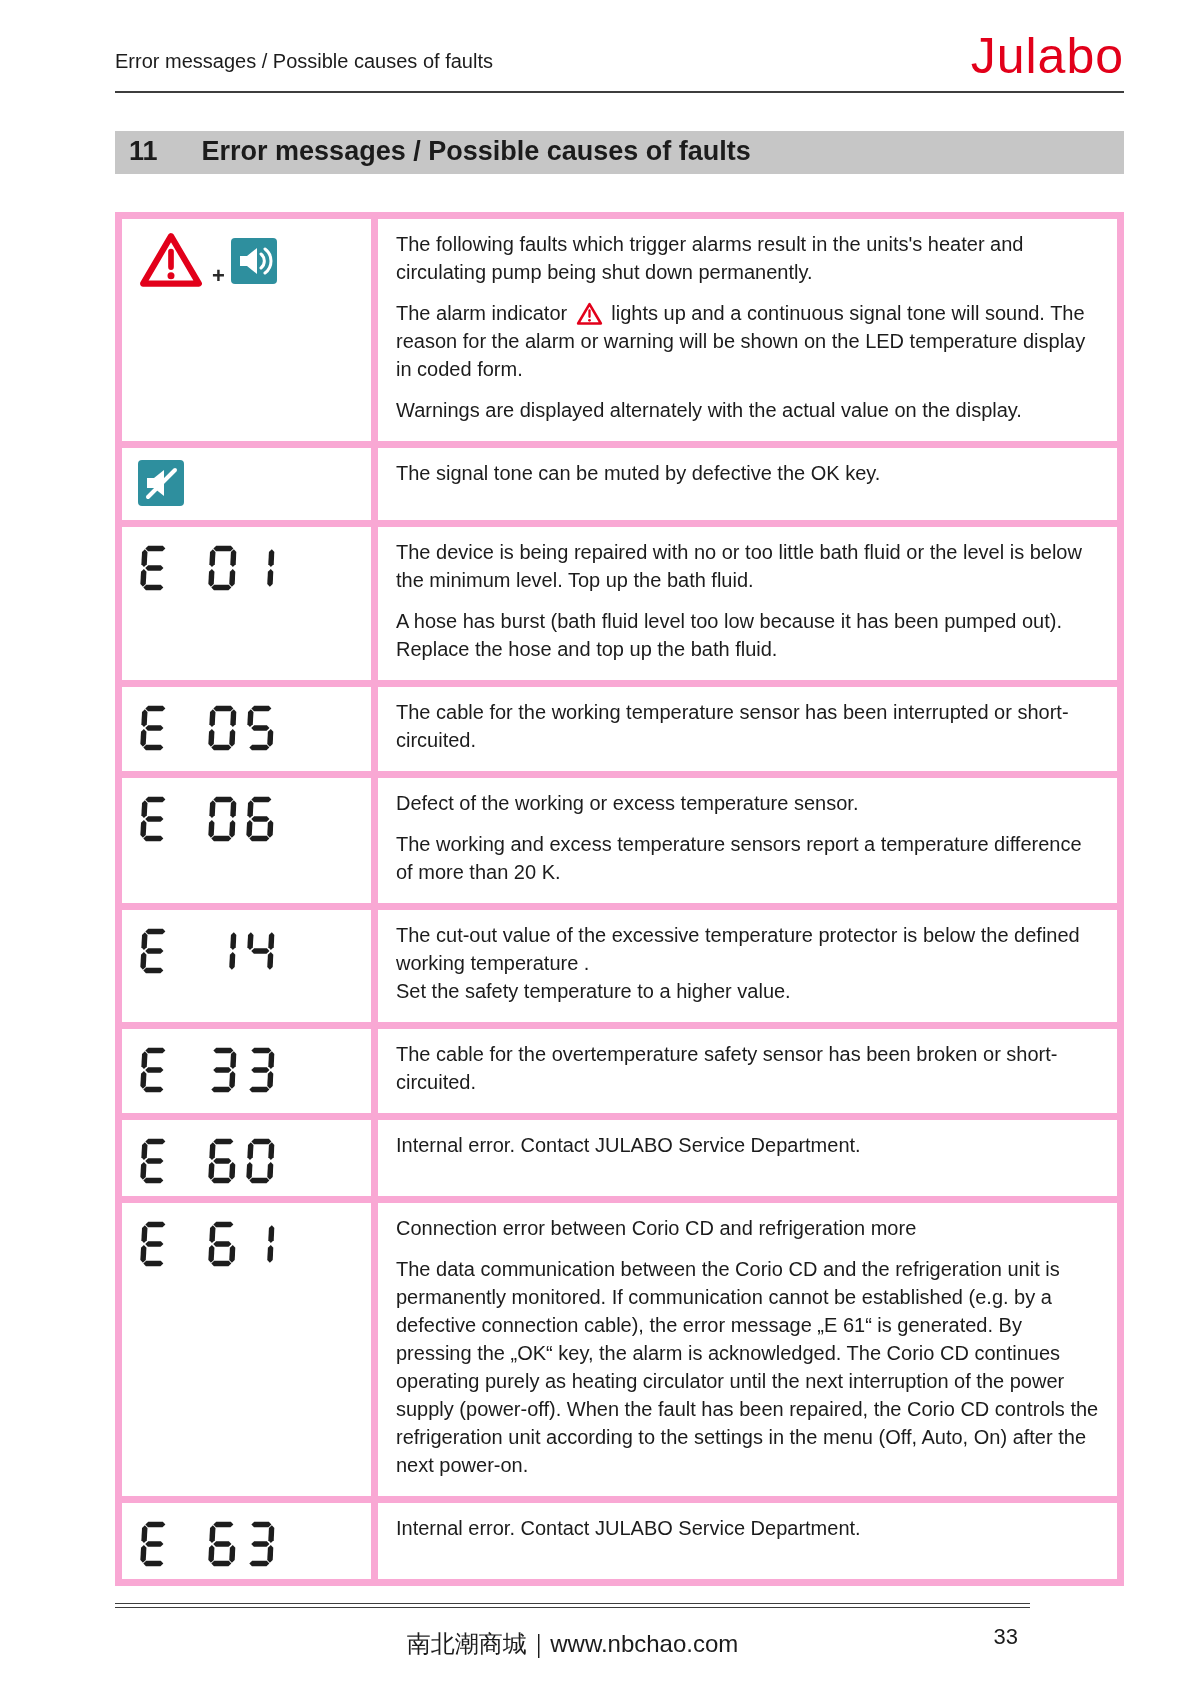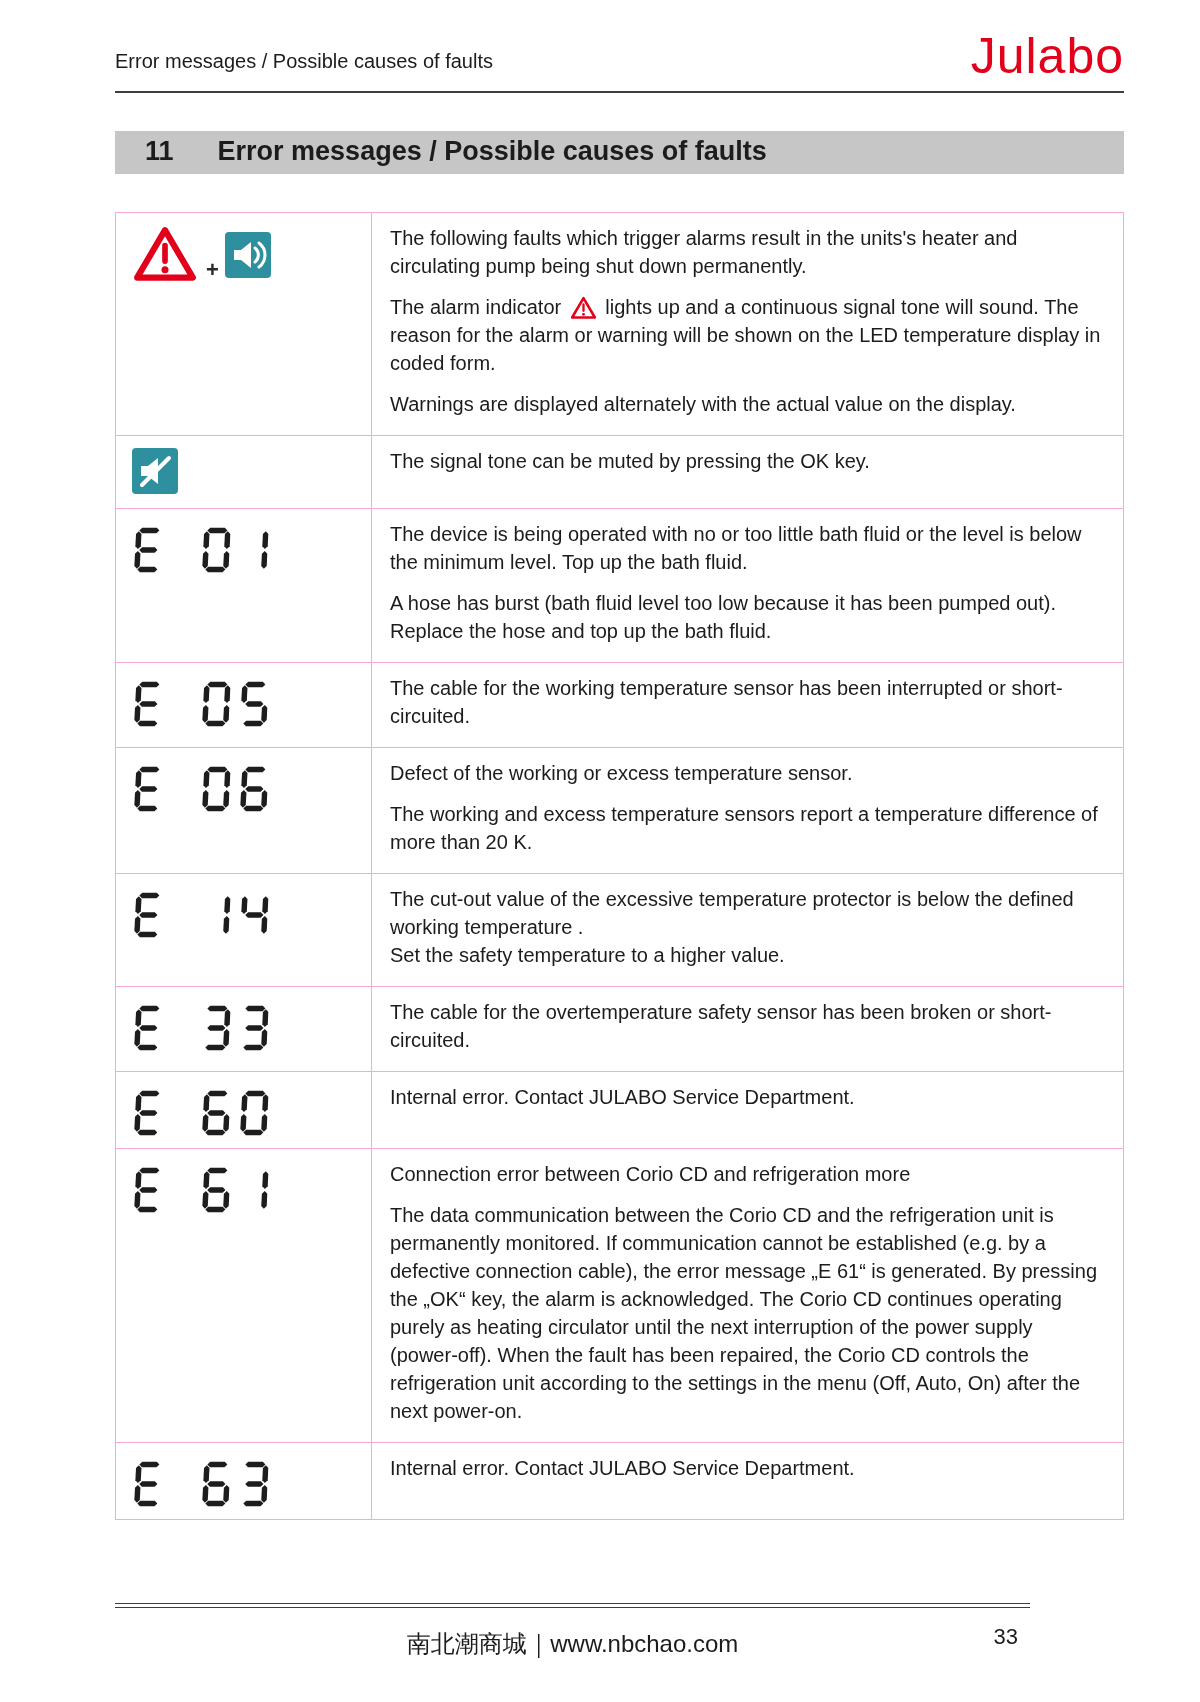--- a/index.html
+++ b/index.html
@@ -27,30 +27,30 @@
   }
 
   
   .section-bar {
     margin-top:38px;
     background:var(--section-bg,#c6c6c6);
     padding:5px 14px 7px;
     font-size:27px; font-weight:bold;
     display:flex; align-items:baseline;
   }
-  .sec-num { margin-right:44px;margin-left:16px; }
+  .sec-num { margin-right:44px; }
 
   
   table.err-table {
     margin-top:38px;
     width:100%;
     border-collapse:collapse;
   }
   table.err-table td {
-    border:1px solid #f9a8d4;
+    border:7px solid #f9a8d4;
     vertical-align:top;
   }
   td.cell-left { width:256px; padding:12px 10px 10px 16px; }
   td.cell-right { padding:11px 18px 4px 18px; font-size:20px; line-height:1.4; }
   td.cell-right p { margin:0 0 13px; }
 
   .icon-group { display:flex; align-items:center; }
   .plus-sign {
     font-size:22px; font-weight:bold; color:#2a2a2a;
     align-self:flex-end; margin:0 6px 2px 8px;
@@ -113,50 +113,50 @@
             <p>Warnings are displayed alternately with the actual value on the display.</p>
           </td>
         </tr>
         <tr>
           <td class="cell-left"><svg viewBox="0 0 46 46" style="width: 46px; height: 46px;">
               <rect x="0" y="0" width="46" height="46" rx="4" fill="#2e8f9e"></rect>
               <polygon points="9,18 16,18 26,10 26,36 16,28 9,28" fill="#ffffff"></polygon>
               <line x1="10" y1="37" x2="37" y2="10" stroke="#ffffff" stroke-width="4" stroke-linecap="round"></line>
             </svg></td>
           <td class="cell-right">
-            <p>The signal tone can be muted by pressing the OK key.</p>
-          </td>
-        </tr>
-        <tr>
-          <td class="cell-left">
-            <div class="segcode">
-              <svg viewBox="-6 0 66 100" class="segchar">
-                <polygon points="8,7 14,1 46,1 52,7 46,13 14,13" fill="#1d1d1d"></polygon>
-                <polygon points="8,93 14,87 46,87 52,93 46,99 14,99" fill="#1d1d1d"></polygon>
-                <polygon points="7,52 13,58 13,85 7,91 1,85 1,58" fill="#1d1d1d"></polygon>
-                <polygon points="7,9 13,15 13,42 7,48 1,42 1,15" fill="#1d1d1d"></polygon>
-                <polygon points="10,50 16,44 44,44 50,50 44,56 16,56" fill="#1d1d1d"></polygon>
-              </svg>
-              <span class="segspace"></span>
-              <svg viewBox="-6 0 66 100" class="segchar">
-                <polygon points="8,7 14,1 46,1 52,7 46,13 14,13" fill="#1d1d1d"></polygon>
-                <polygon points="53,9 59,15 59,42 53,48 47,42 47,15" fill="#1d1d1d"></polygon>
-                <polygon points="53,52 59,58 59,85 53,91 47,85 47,58" fill="#1d1d1d"></polygon>
-                <polygon points="8,93 14,87 46,87 52,93 46,99 14,99" fill="#1d1d1d"></polygon>
-                <polygon points="7,52 13,58 13,85 7,91 1,85 1,58" fill="#1d1d1d"></polygon>
-                <polygon points="7,9 13,15 13,42 7,48 1,42 1,15" fill="#1d1d1d"></polygon>
-              </svg>
-              <svg viewBox="-6 0 66 100" class="segchar">
-                <polygon points="53,9 59,15 59,42 53,48 47,42 47,15" fill="#1d1d1d"></polygon>
-                <polygon points="53,52 59,58 59,85 53,91 47,85 47,58" fill="#1d1d1d"></polygon>
-              </svg>
-            </div>
-          </td>
-          <td class="cell-right">
-            <p>The device is being operated with no or too little bath fluid or the level is below the minimum level. Top up the bath fluid.</p>
+            <p>The signal tone can be muted by defective the OK key.</p>
+          </td>
+        </tr>
+        <tr>
+          <td class="cell-left">
+            <div class="segcode">
+              <svg viewBox="-6 0 66 100" class="segchar">
+                <polygon points="8,7 14,1 46,1 52,7 46,13 14,13" fill="#1d1d1d"></polygon>
+                <polygon points="8,93 14,87 46,87 52,93 46,99 14,99" fill="#1d1d1d"></polygon>
+                <polygon points="7,52 13,58 13,85 7,91 1,85 1,58" fill="#1d1d1d"></polygon>
+                <polygon points="7,9 13,15 13,42 7,48 1,42 1,15" fill="#1d1d1d"></polygon>
+                <polygon points="10,50 16,44 44,44 50,50 44,56 16,56" fill="#1d1d1d"></polygon>
+              </svg>
+              <span class="segspace"></span>
+              <svg viewBox="-6 0 66 100" class="segchar">
+                <polygon points="8,7 14,1 46,1 52,7 46,13 14,13" fill="#1d1d1d"></polygon>
+                <polygon points="53,9 59,15 59,42 53,48 47,42 47,15" fill="#1d1d1d"></polygon>
+                <polygon points="53,52 59,58 59,85 53,91 47,85 47,58" fill="#1d1d1d"></polygon>
+                <polygon points="8,93 14,87 46,87 52,93 46,99 14,99" fill="#1d1d1d"></polygon>
+                <polygon points="7,52 13,58 13,85 7,91 1,85 1,58" fill="#1d1d1d"></polygon>
+                <polygon points="7,9 13,15 13,42 7,48 1,42 1,15" fill="#1d1d1d"></polygon>
+              </svg>
+              <svg viewBox="-6 0 66 100" class="segchar">
+                <polygon points="53,9 59,15 59,42 53,48 47,42 47,15" fill="#1d1d1d"></polygon>
+                <polygon points="53,52 59,58 59,85 53,91 47,85 47,58" fill="#1d1d1d"></polygon>
+              </svg>
+            </div>
+          </td>
+          <td class="cell-right">
+            <p>The device is being repaired with no or too little bath fluid or the level is below the minimum level. Top up the bath fluid.</p>
             <p>A hose has burst (bath fluid level too low because it has been pumped out). Replace the hose and top up the bath fluid.</p>
           </td>
         </tr>
         <tr>
           <td class="cell-left">
             <div class="segcode">
               <svg viewBox="-6 0 66 100" class="segchar">
                 <polygon points="8,7 14,1 46,1 52,7 46,13 14,13" fill="#1d1d1d"></polygon>
                 <polygon points="8,93 14,87 46,87 52,93 46,99 14,99" fill="#1d1d1d"></polygon>
                 <polygon points="7,52 13,58 13,85 7,91 1,85 1,58" fill="#1d1d1d"></polygon>

